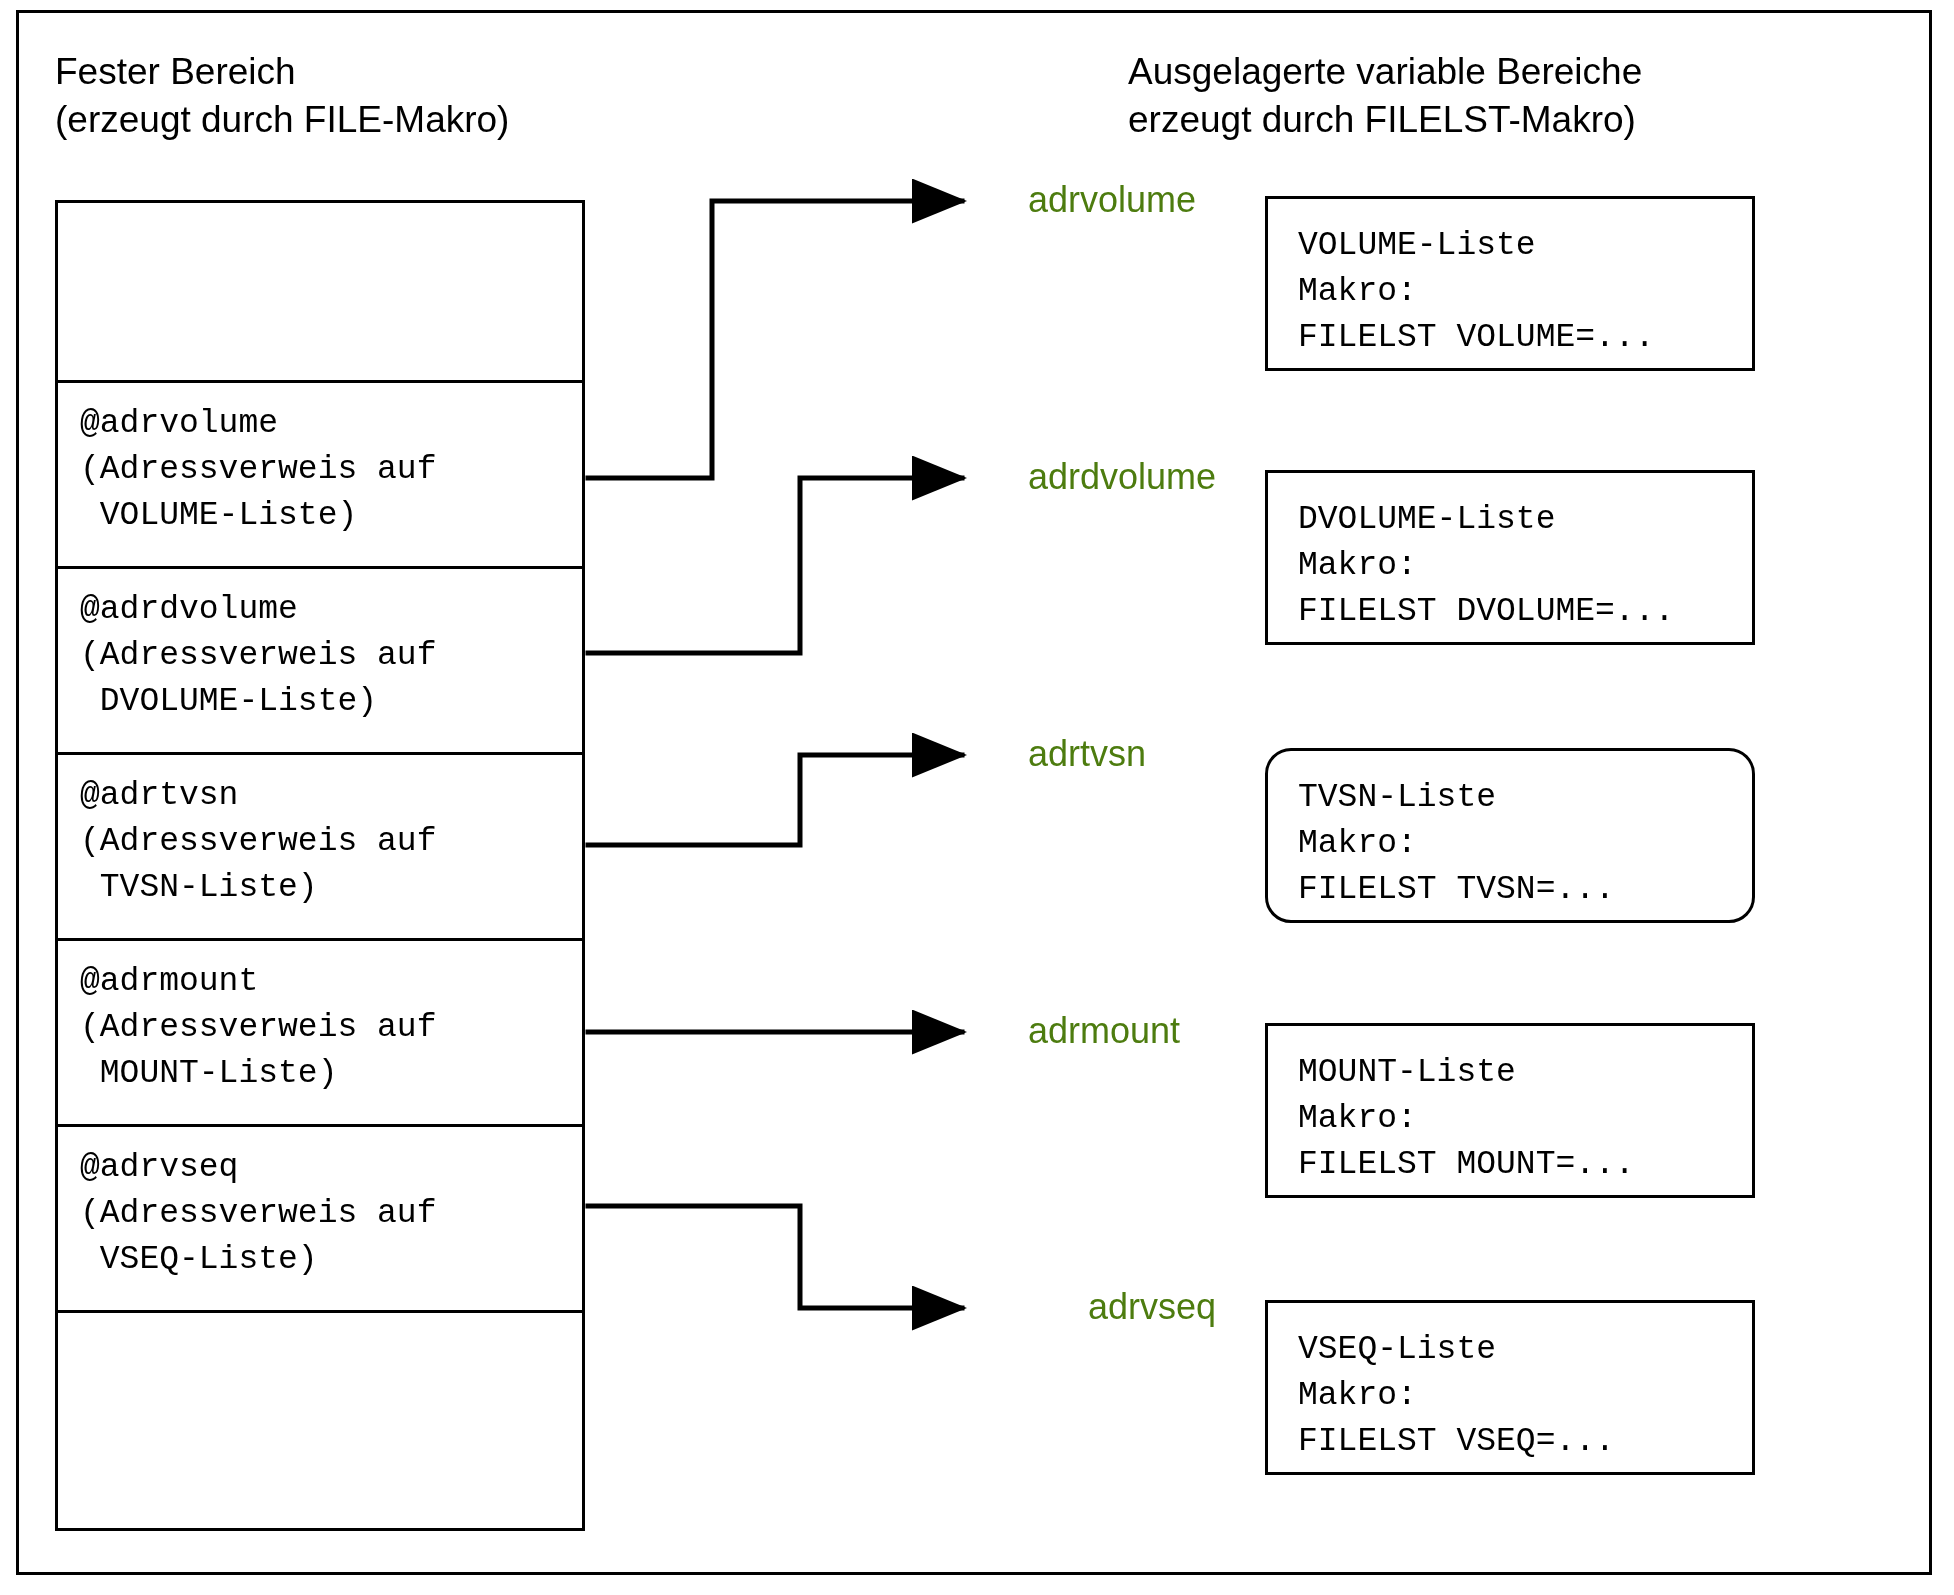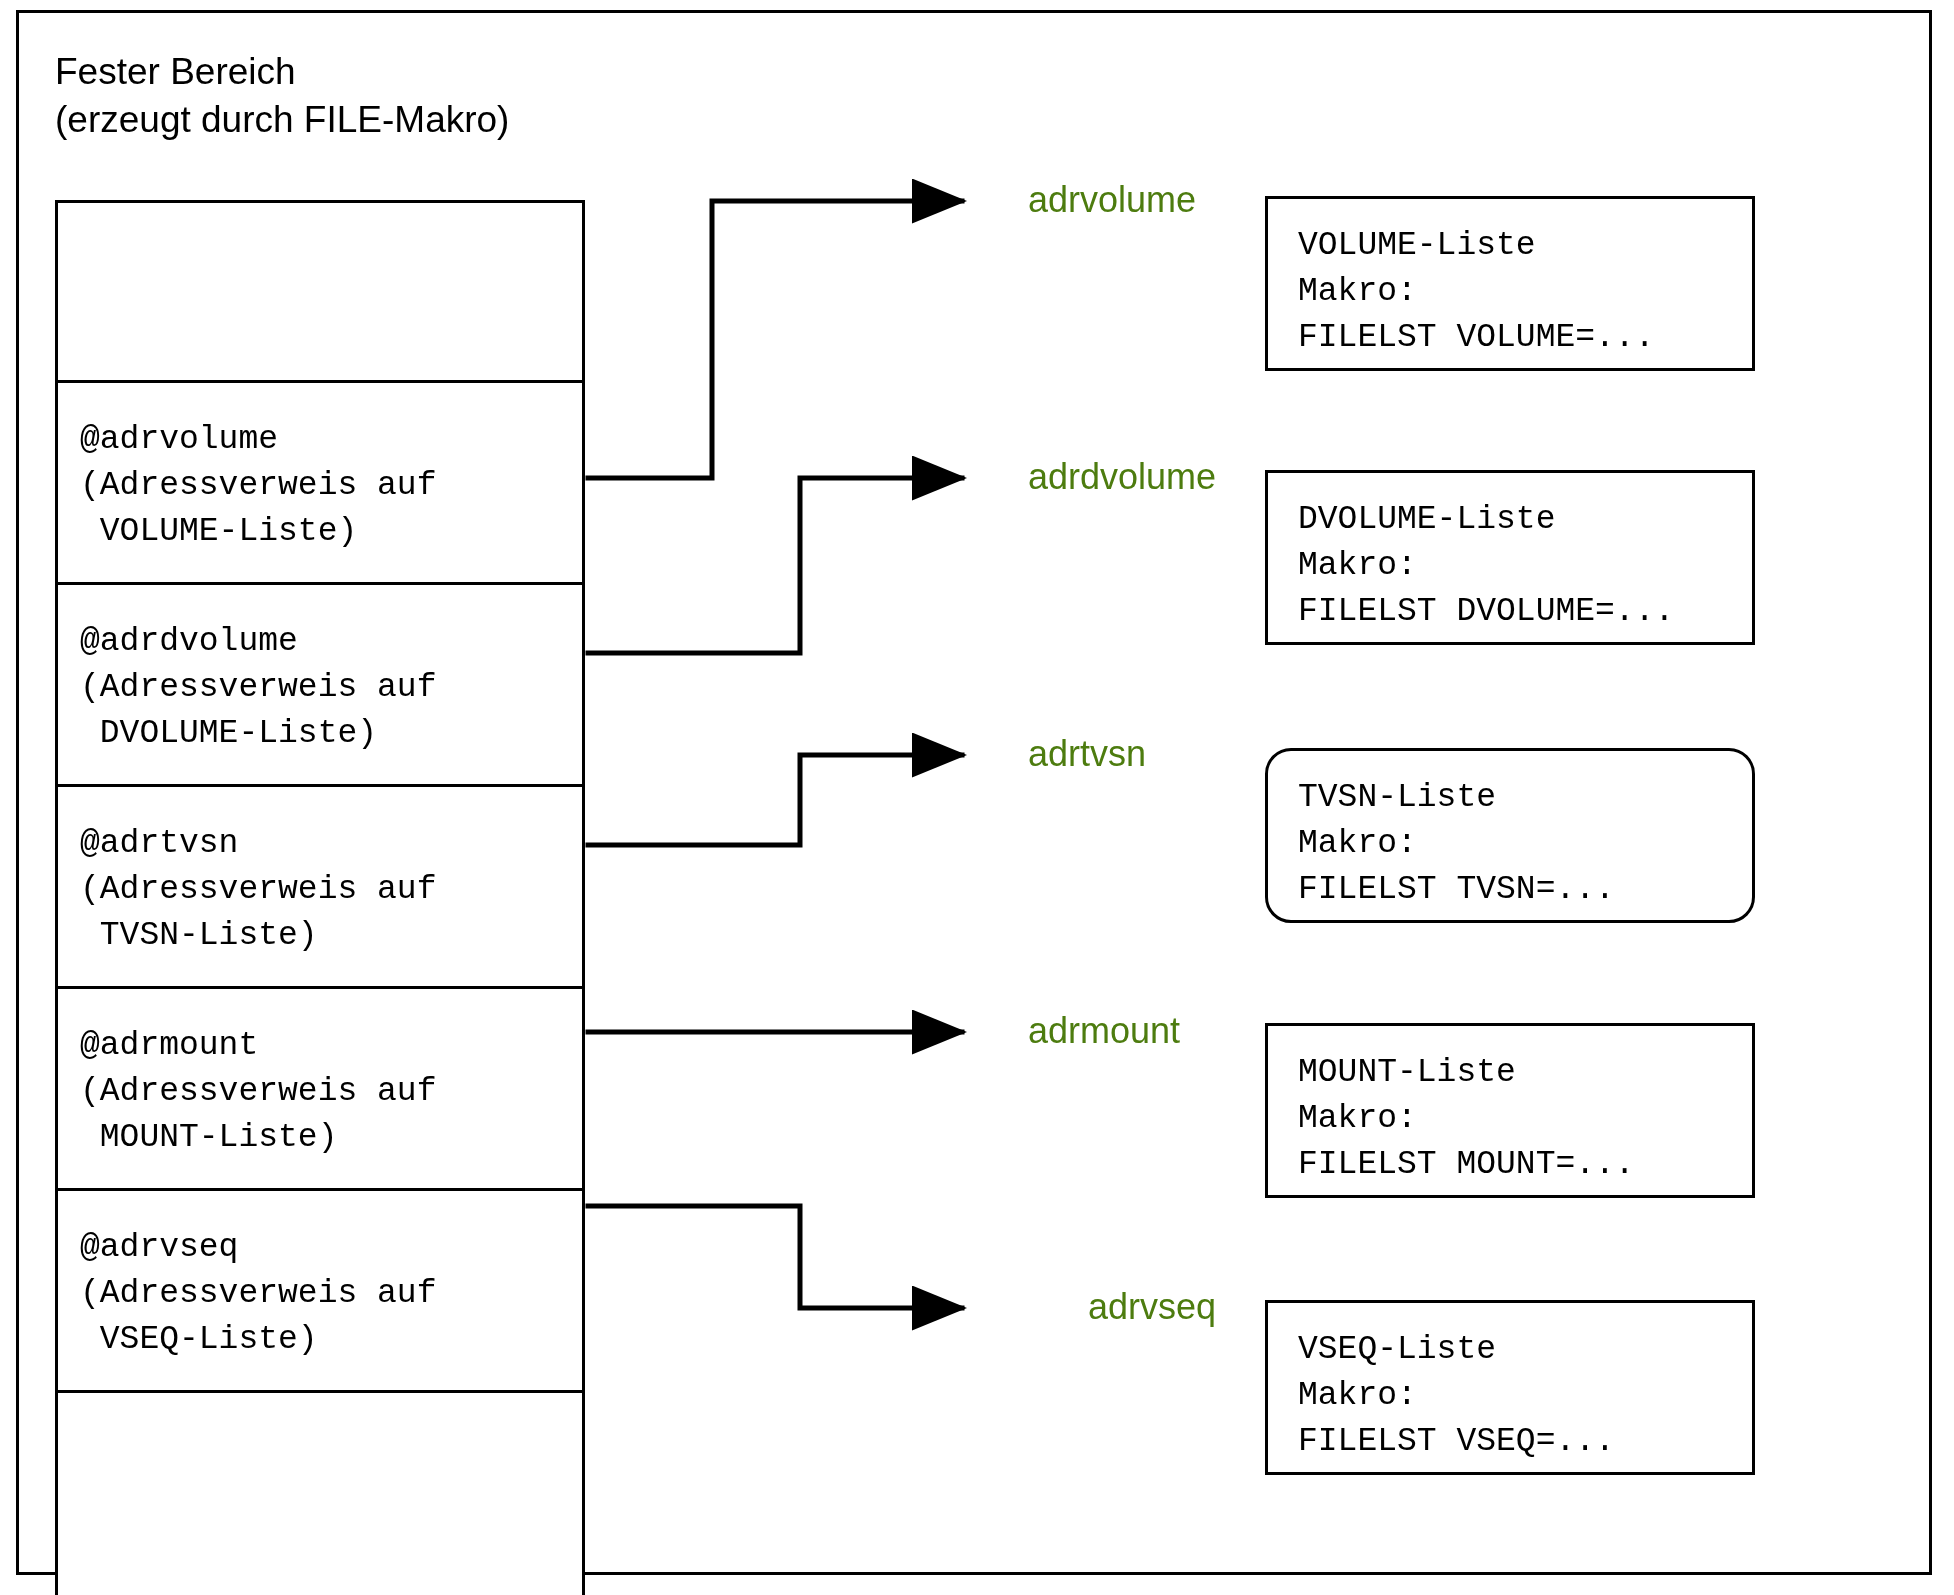--- a/index.html
+++ b/index.html
@@ -47,21 +47,21 @@
   }
   .fixed-row {
     border-bottom: 3px solid #000000;
     box-sizing: border-box;
     padding: 0;
     position: relative;
   }
   .fixed-row:last-child { border-bottom: none; }
   .fixed-row.empty-top { height: 180px; }
   .fixed-row.empty-bottom { height: 215px; }
-  .fixed-row.cell { height: 186px; margin-top: 16px; }
+  .fixed-row.cell { height: 186px; }
   .cell-text {
     font-family: "Liberation Mono", monospace;
     font-size: 33px;
     line-height: 46px;
     color: #000000;
     white-space: pre;
     padding: 18px 0 0 22px;
   }
 
   
@@ -106,20 +106,22 @@
 </head>
 <body>
 
 <div id="page">
 
   <div class="outer-frame"></div>
 
   <div class="heading" id="heading-left">Fester Bereich
 (erzeugt durch FILE-Makro)</div>
 
+  <div class="heading" id="heading-right">Ausgelagerte variable Bereiche
+erzeugt durch FILELST-Makro)</div>
 
   <div class="fixed-table">
     <div class="fixed-row empty-top">
       <div class="cell-text"></div>
     </div>
     <div class="fixed-row cell">
       <div class="cell-text">@adrvolume
 (Adressverweis auf
  VOLUME-Liste)</div>
     </div>

